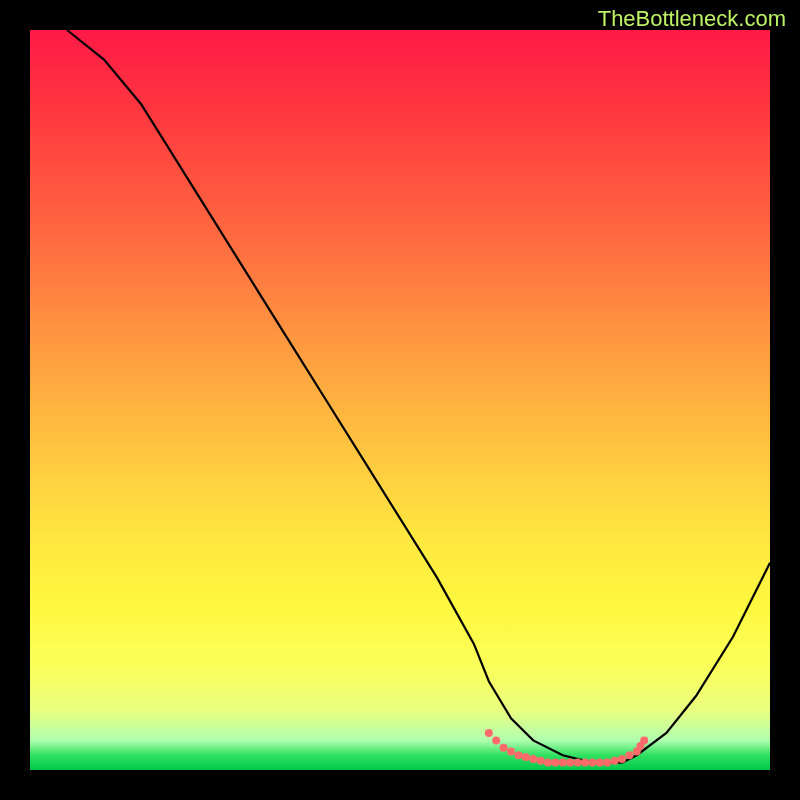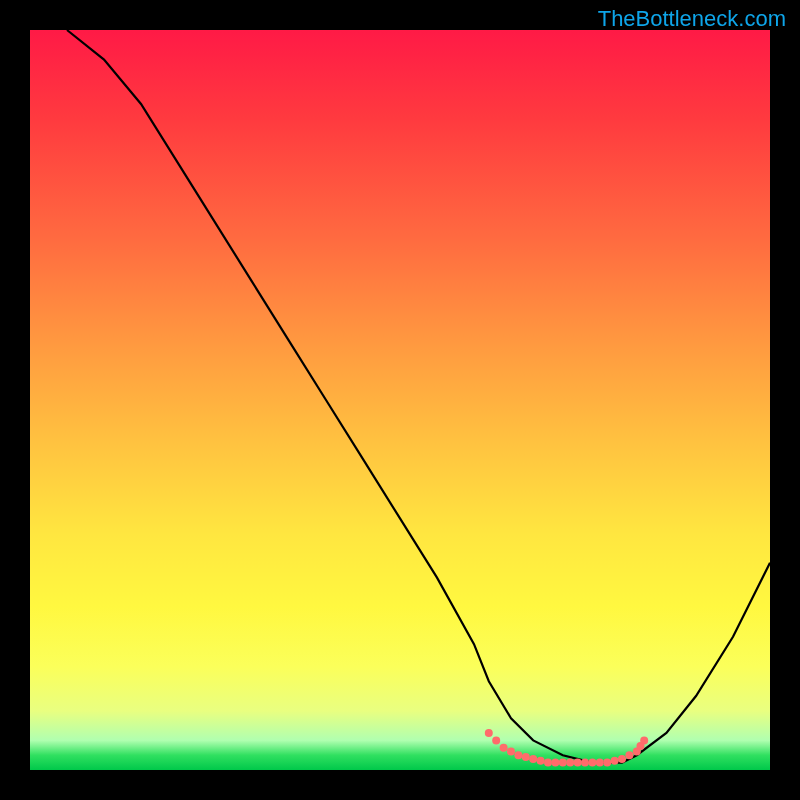--- a/index.html
+++ b/index.html
@@ -7,21 +7,21 @@
     width: 800px;
     height: 800px;
     background: #000;
     position: relative;
     font-family: Arial, sans-serif;
   }
   .watermark {
     position: absolute;
     top: 6px;
     right: 14px;
-    color: #0ea5e9;
+    color: #bef264;
     font-size: 22px;
     font-weight: 500;
     z-index: 10;
   }
   .plot-area {
     position: absolute;
     top: 30px;
     left: 30px;
     width: 740px;
     height: 740px;

